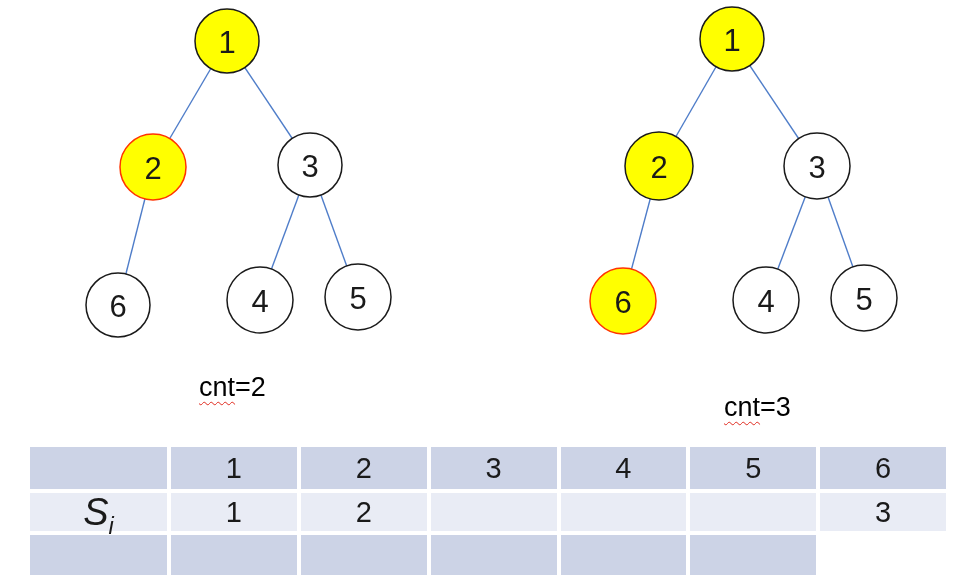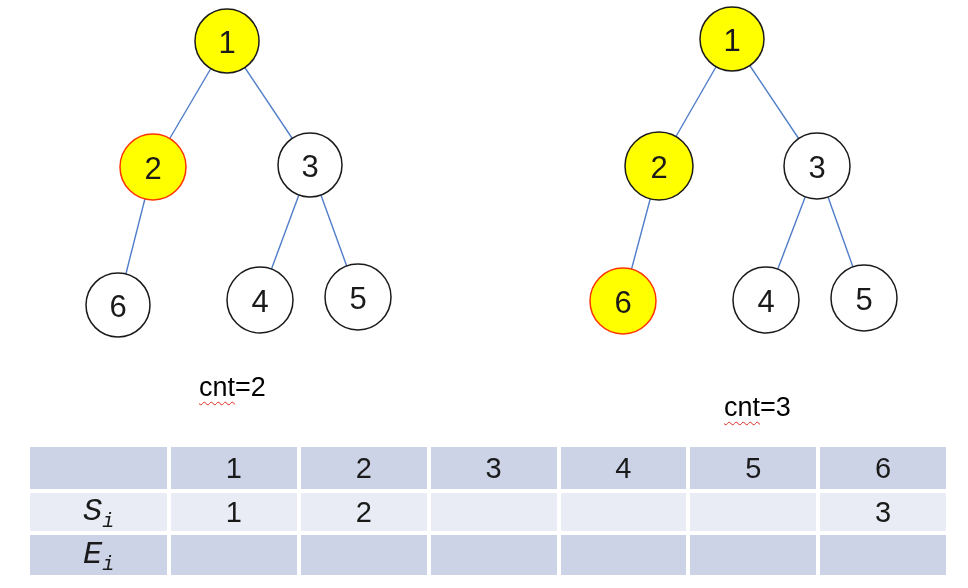--- a/index.html
+++ b/index.html
@@ -33,22 +33,22 @@
     grid-template-rows: 42px 38px 40px;
     gap: 4px;
   }
   .cell {
     display: flex; align-items: center; justify-content: center;
     font-size: 29px; color: #1a1a1a;
   }
   .band-dark  { background: #ccd3e6; }
   .band-light { background: #e9ecf5; }
   .row-label {
-    font-family: Liberation Mono, monospace;
-    font-style: italic; font-size: 32px; line-height: 1;
+    font-family: Liberation Sans, sans-serif;
+    font-style: italic; font-size: 38px; line-height: 1;
   }
   .row-label sub { font-size: 0.62em; line-height: 0; }
 </style>
 </head>
 <body>
 
 <svg id="trees-svg" width="968" height="430" viewBox="0 0 968 430">
 
   <g>
     <line x1="227" y1="41" x2="153" y2="167" stroke="#4f7dc9"></line>
@@ -114,22 +114,19 @@
   <div class="cell band-light">
     <span class="row-label"><span>S</span><sub>i</sub></span>
   </div>
   <div class="cell band-light">1</div>
   <div class="cell band-light">2</div>
   <div class="cell band-light"></div>
   <div class="cell band-light"></div>
   <div class="cell band-light"></div>
   <div class="cell band-light">3</div>
 
-  <div class="cell band-dark">
-    <span class="row-label"><span>E</span><sub>i</sub></span>
-  </div>
   <div class="cell band-dark"></div>
   <div class="cell band-dark"></div>
   <div class="cell band-dark"></div>
   <div class="cell band-dark"></div>
   <div class="cell band-dark"></div>
   <div class="cell band-dark"></div>
 </div>
 
 </body></html>

